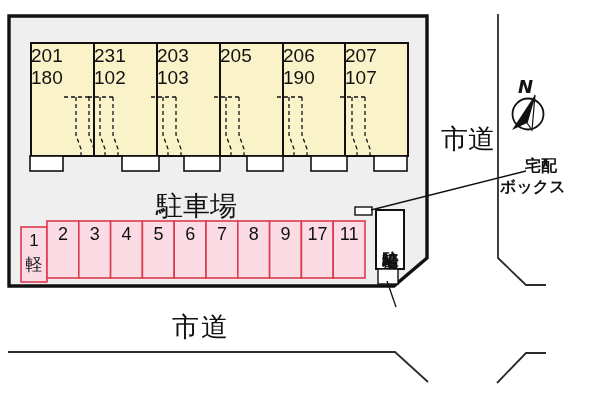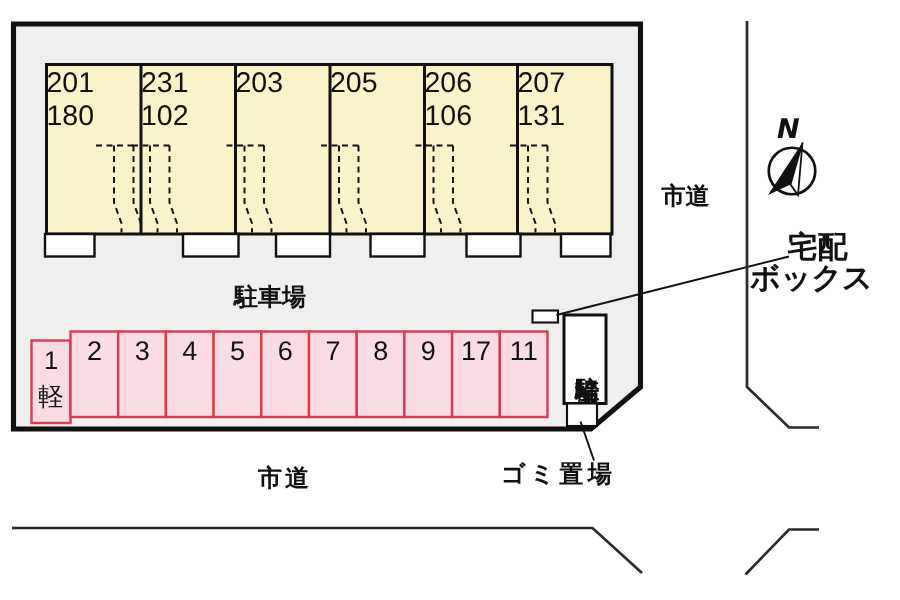--- a/index.html
+++ b/index.html
@@ -8,28 +8,28 @@
     font-family:"Liberation Sans","DejaVu Sans",sans-serif;color:#111;
   }
   #plan-svg{position:absolute;left:0;top:0;width:600px;height:400px;}
   .lbl{position:absolute;white-space:nowrap;}
   .unit-label{position:absolute;top:45px;width:63px;text-align:left;
     font-size:19px;line-height:22px;font-weight:500;letter-spacing:0px;}
   .space-num{position:absolute;top:223px;width:32px;text-align:center;
     font-size:18px;line-height:22px;}
   .space1{position:absolute;left:21px;top:229px;width:26px;text-align:center;
     font-size:17px;line-height:24px;}
-  .area-label{font-size:16px;font-weight:700;}
+  .area-label{font-size:27px;font-weight:400;}
   .bike-box-text{
     position:absolute;left:376px;top:210px;width:28px;height:59px;
     display:flex;align-items:center;justify-content:center;
     writing-mode:vertical-rl;text-orientation:upright;
     font-size:16px;font-weight:600;letter-spacing:1px;
   }
-  .delivery-label{position:absolute;left:500px;top:155px;font-size:20px;line-height:21px;font-weight:600;}
+  .delivery-label{position:absolute;left:500px;top:155px;font-size:16px;line-height:21px;font-weight:600;}
   .delivery-label .l1{padding-left:25px;}
   .north-n{position:absolute;left:518px;top:76px;font-size:18px;font-weight:bold;
     font-style:italic;font-family:"DejaVu Sans","Liberation Sans",sans-serif;}
 </style>
 </head>
 <body>
 
 <div id="stage">
 
   <svg id="plan-svg" viewBox="0 0 600 400">
@@ -101,31 +101,32 @@
   <div class="unit-label" style="left:31px">
     <div>201</div>
     <div>180</div>
   </div>
   <div class="unit-label" style="left:94px">
     <div>231</div>
     <div>102</div>
   </div>
   <div class="unit-label" style="left:157px">
     <div>203</div>
+    <div>103</div>
   </div>
   <div class="unit-label" style="left:220px">
     <div>205</div>
   </div>
   <div class="unit-label" style="left:283px">
     <div>206</div>
-    <div>106</div>
+    <div>190</div>
   </div>
   <div class="unit-label" style="left:345px">
     <div>207</div>
-    <div>131</div>
+    <div>107</div>
   </div>
 
   <div class="lbl area-label" style="left:156px;top:188px;width:100px;text-align:left;">駐車場</div>
 
   <div class="space1">
     <div>1</div>
     <div>軽</div>
   </div>
   <div class="space-num" style="left:47px">2</div>
   <div class="space-num" style="left:78.8px">3</div>
@@ -138,20 +139,19 @@
   <div class="space-num" style="left:301.4px">17</div>
   <div class="space-num" style="left:333.2px">11</div>
 
   <div class="bike-box-text">駐輪場</div>
 
   <div class="delivery-label">
     <div class="l1">宅配</div>
     <div class="l2">ボックス</div>
   </div>
 
-  <div class="lbl area-label" style="left:334px;top:306px;letter-spacing:3px;">ゴミ置場</div>
 
   <div class="lbl area-label" style="left:441px;top:121px;">市道</div>
   <div class="lbl area-label" style="left:172px;top:309px;letter-spacing:2px;">市道</div>
 
   <div class="north-n">N</div>
 
 </div>
 
 </body></html>

